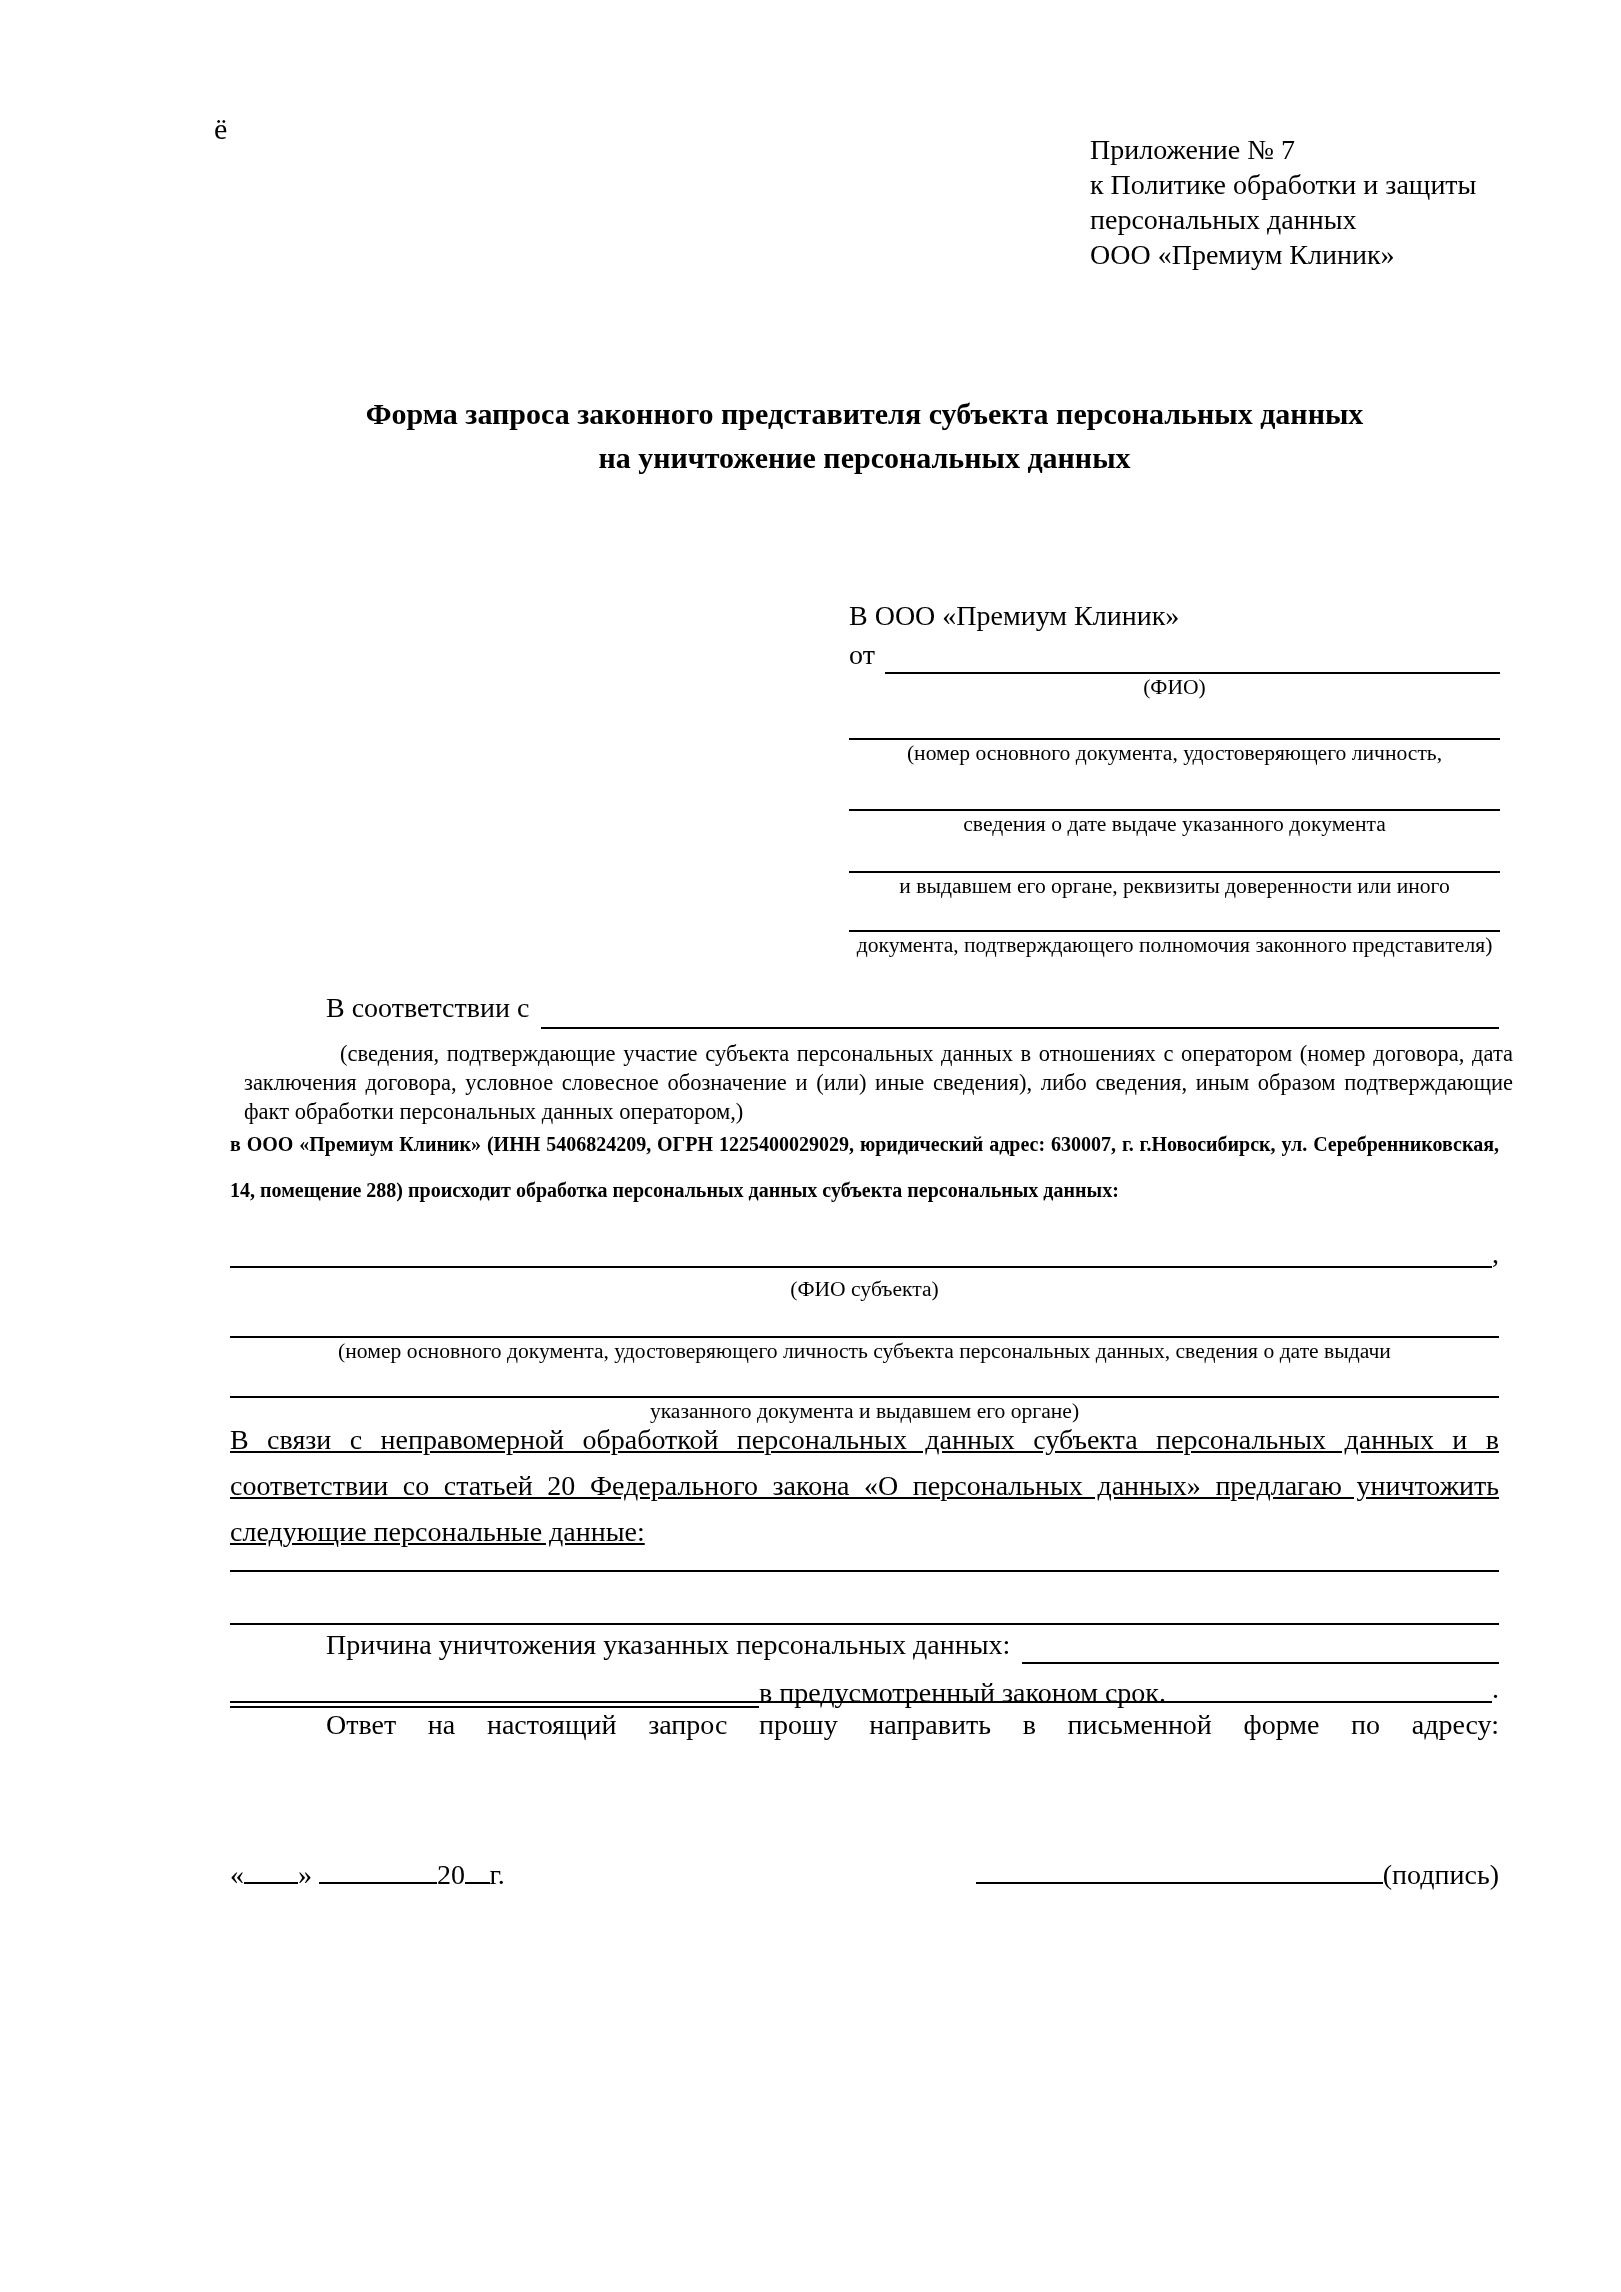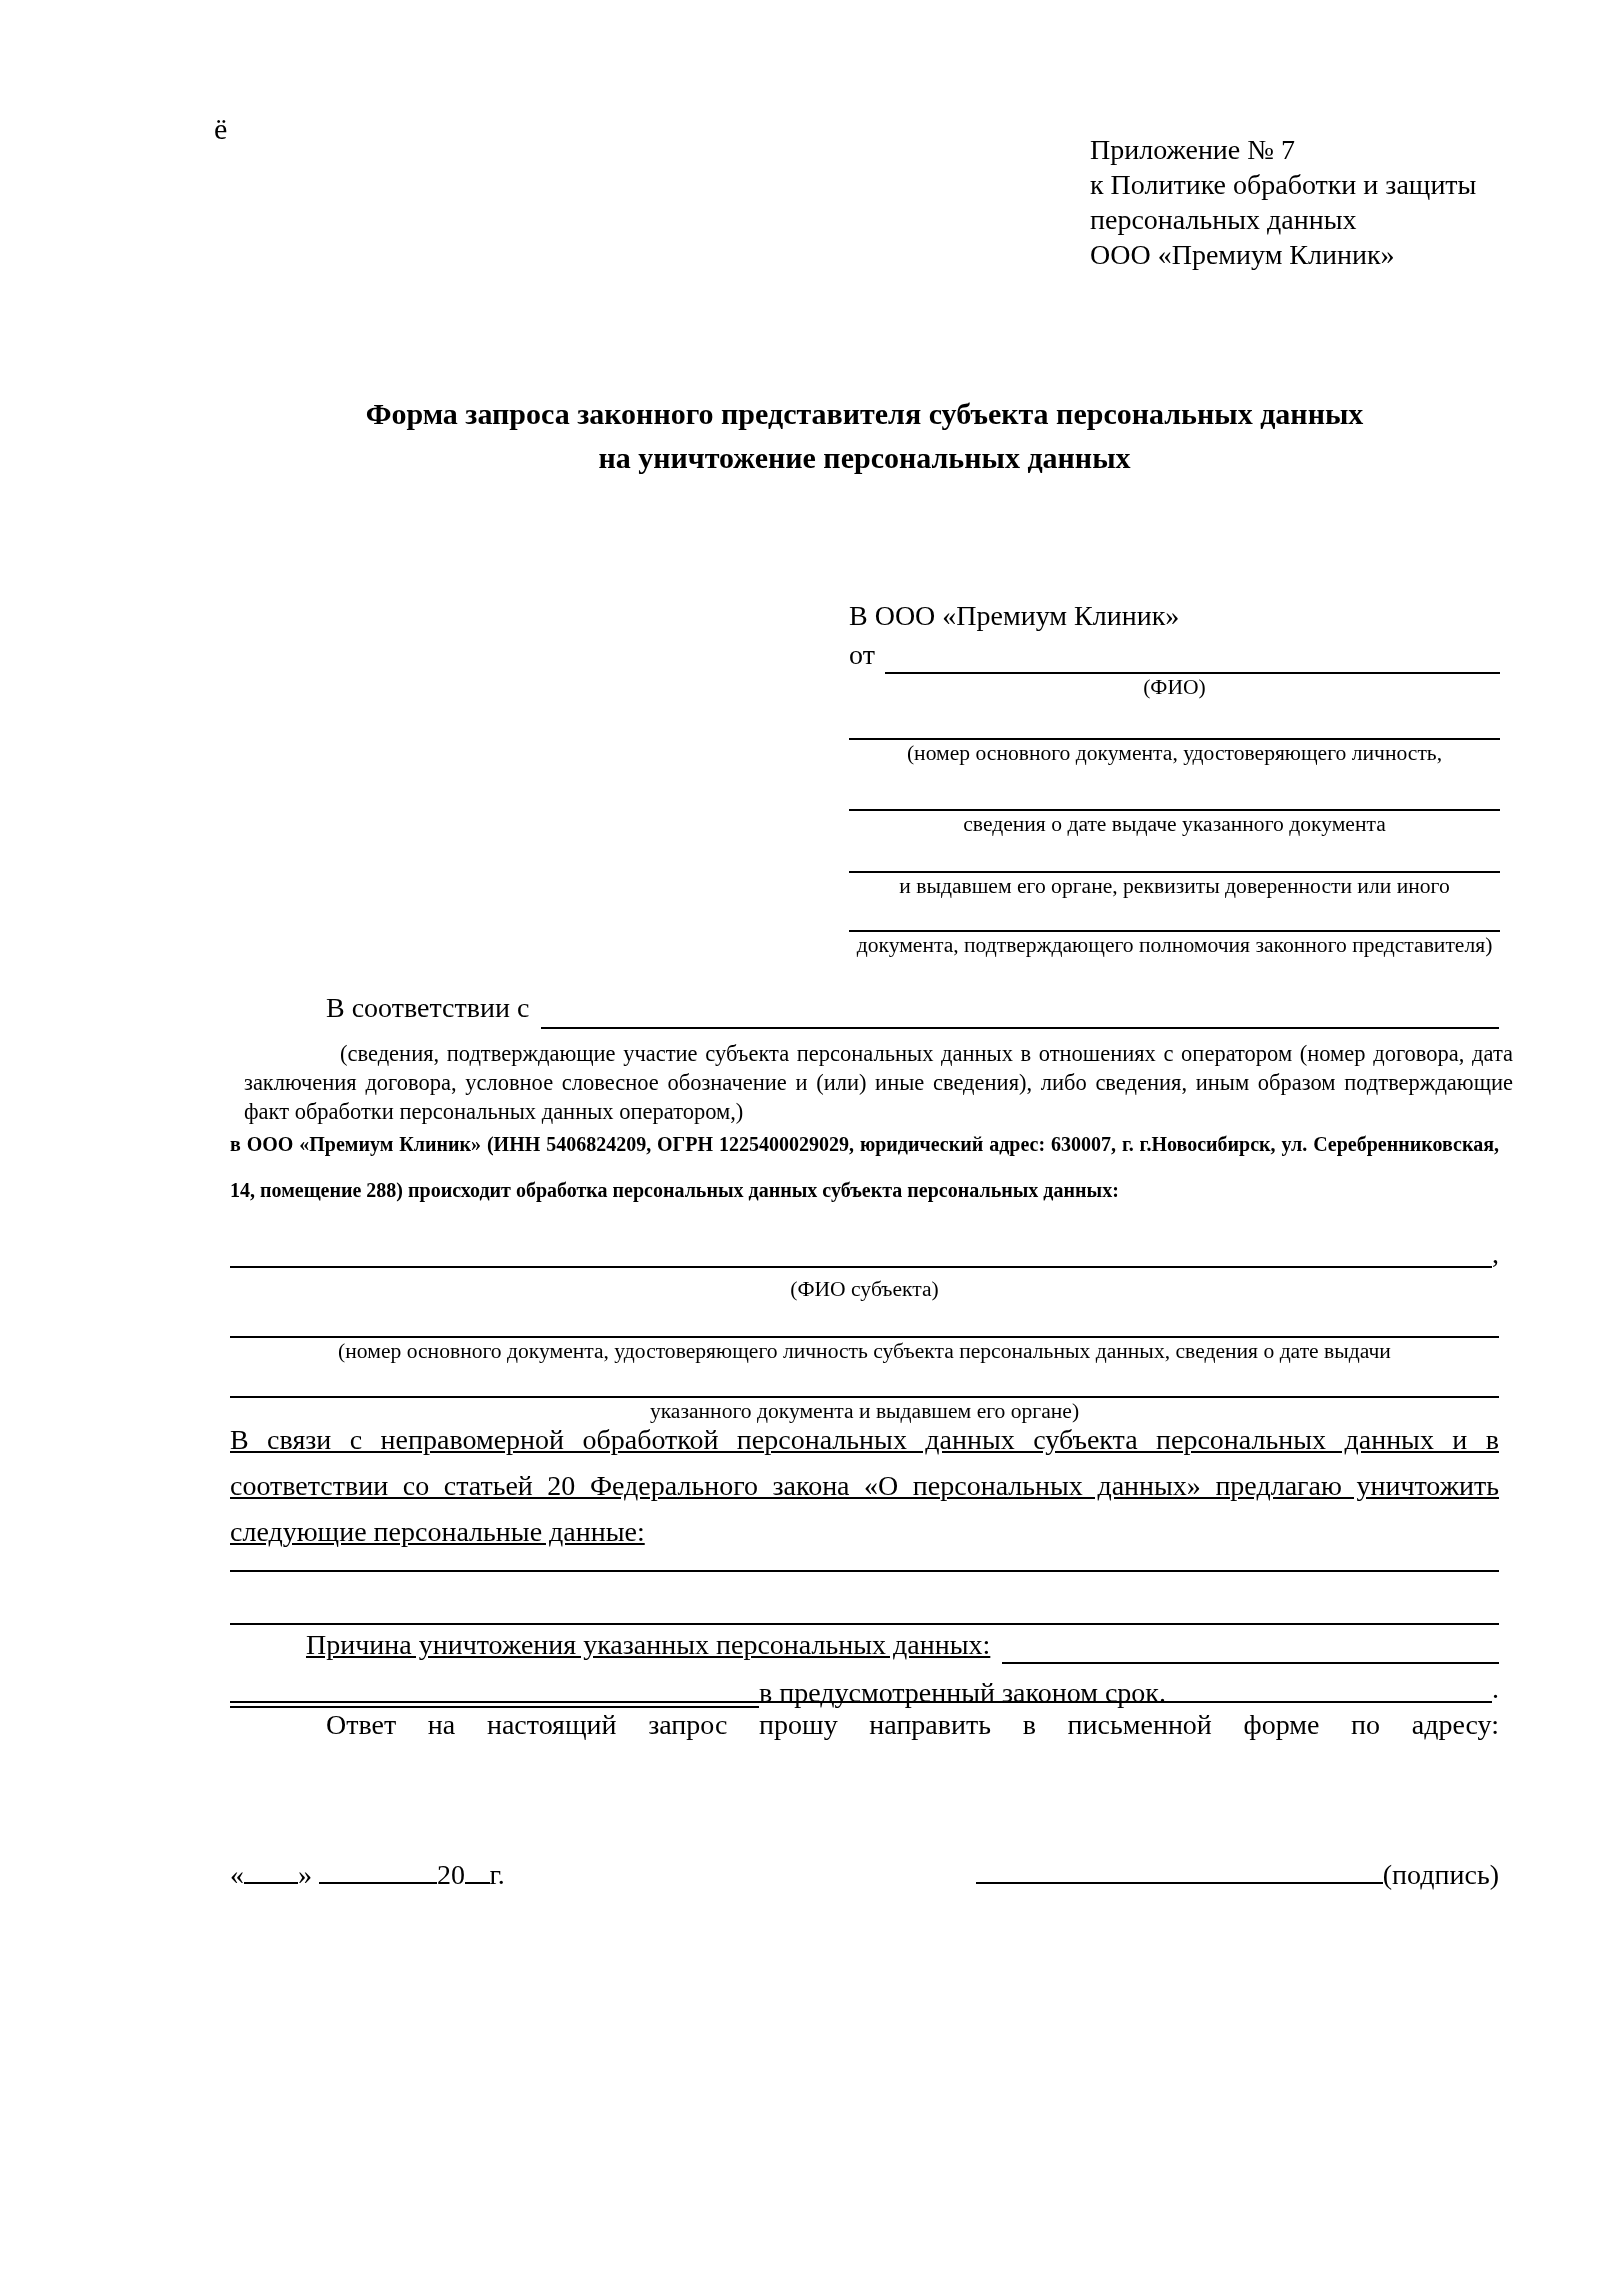--- a/index.html
+++ b/index.html
@@ -53,21 +53,21 @@
   .sub-line3 { margin-top:30px; }
 
   .request-para { position:absolute; left:230px; top:1417px; width:1269px;
                   font-size:28px; line-height:46px; text-align:justify;text-decoration:underline; }
 
   .blank-a { position:absolute; left:230px; top:1570px; width:1269px; }
   .blank-b { position:absolute; left:230px; top:1623px; width:1269px; }
 
   .reason-row { position:absolute; left:230px; top:1629px; width:1269px;
                 display:flex; font-size:28px; height:35px; }
-  .reason-row .lbl { margin-left:76px; flex:0 0 auto;text-decoration:underline; }
+  .reason-row .lbl { margin-left:96px; flex:0 0 auto; }
   .reason-row .fill { flex:1 1 auto; margin-left:11.8px; }
 
   .cont-row { position:absolute; left:230px; top:1670px; width:1269px; height:29px; }
 
   .reply-para { position:absolute; left:230px; top:1702px; width:1269px;
                 font-size:28px; line-height:45px; text-align:justify; text-align-last:justify;
                 text-indent:96px; }
   .reply-row2 { position:absolute; left:230px; top:1677px; width:1269px;
                 display:flex; align-items:flex-end; font-size:28px; height:31px; }
   .reply-row2 .fill { flex:0 0 529px; height:100%; }

